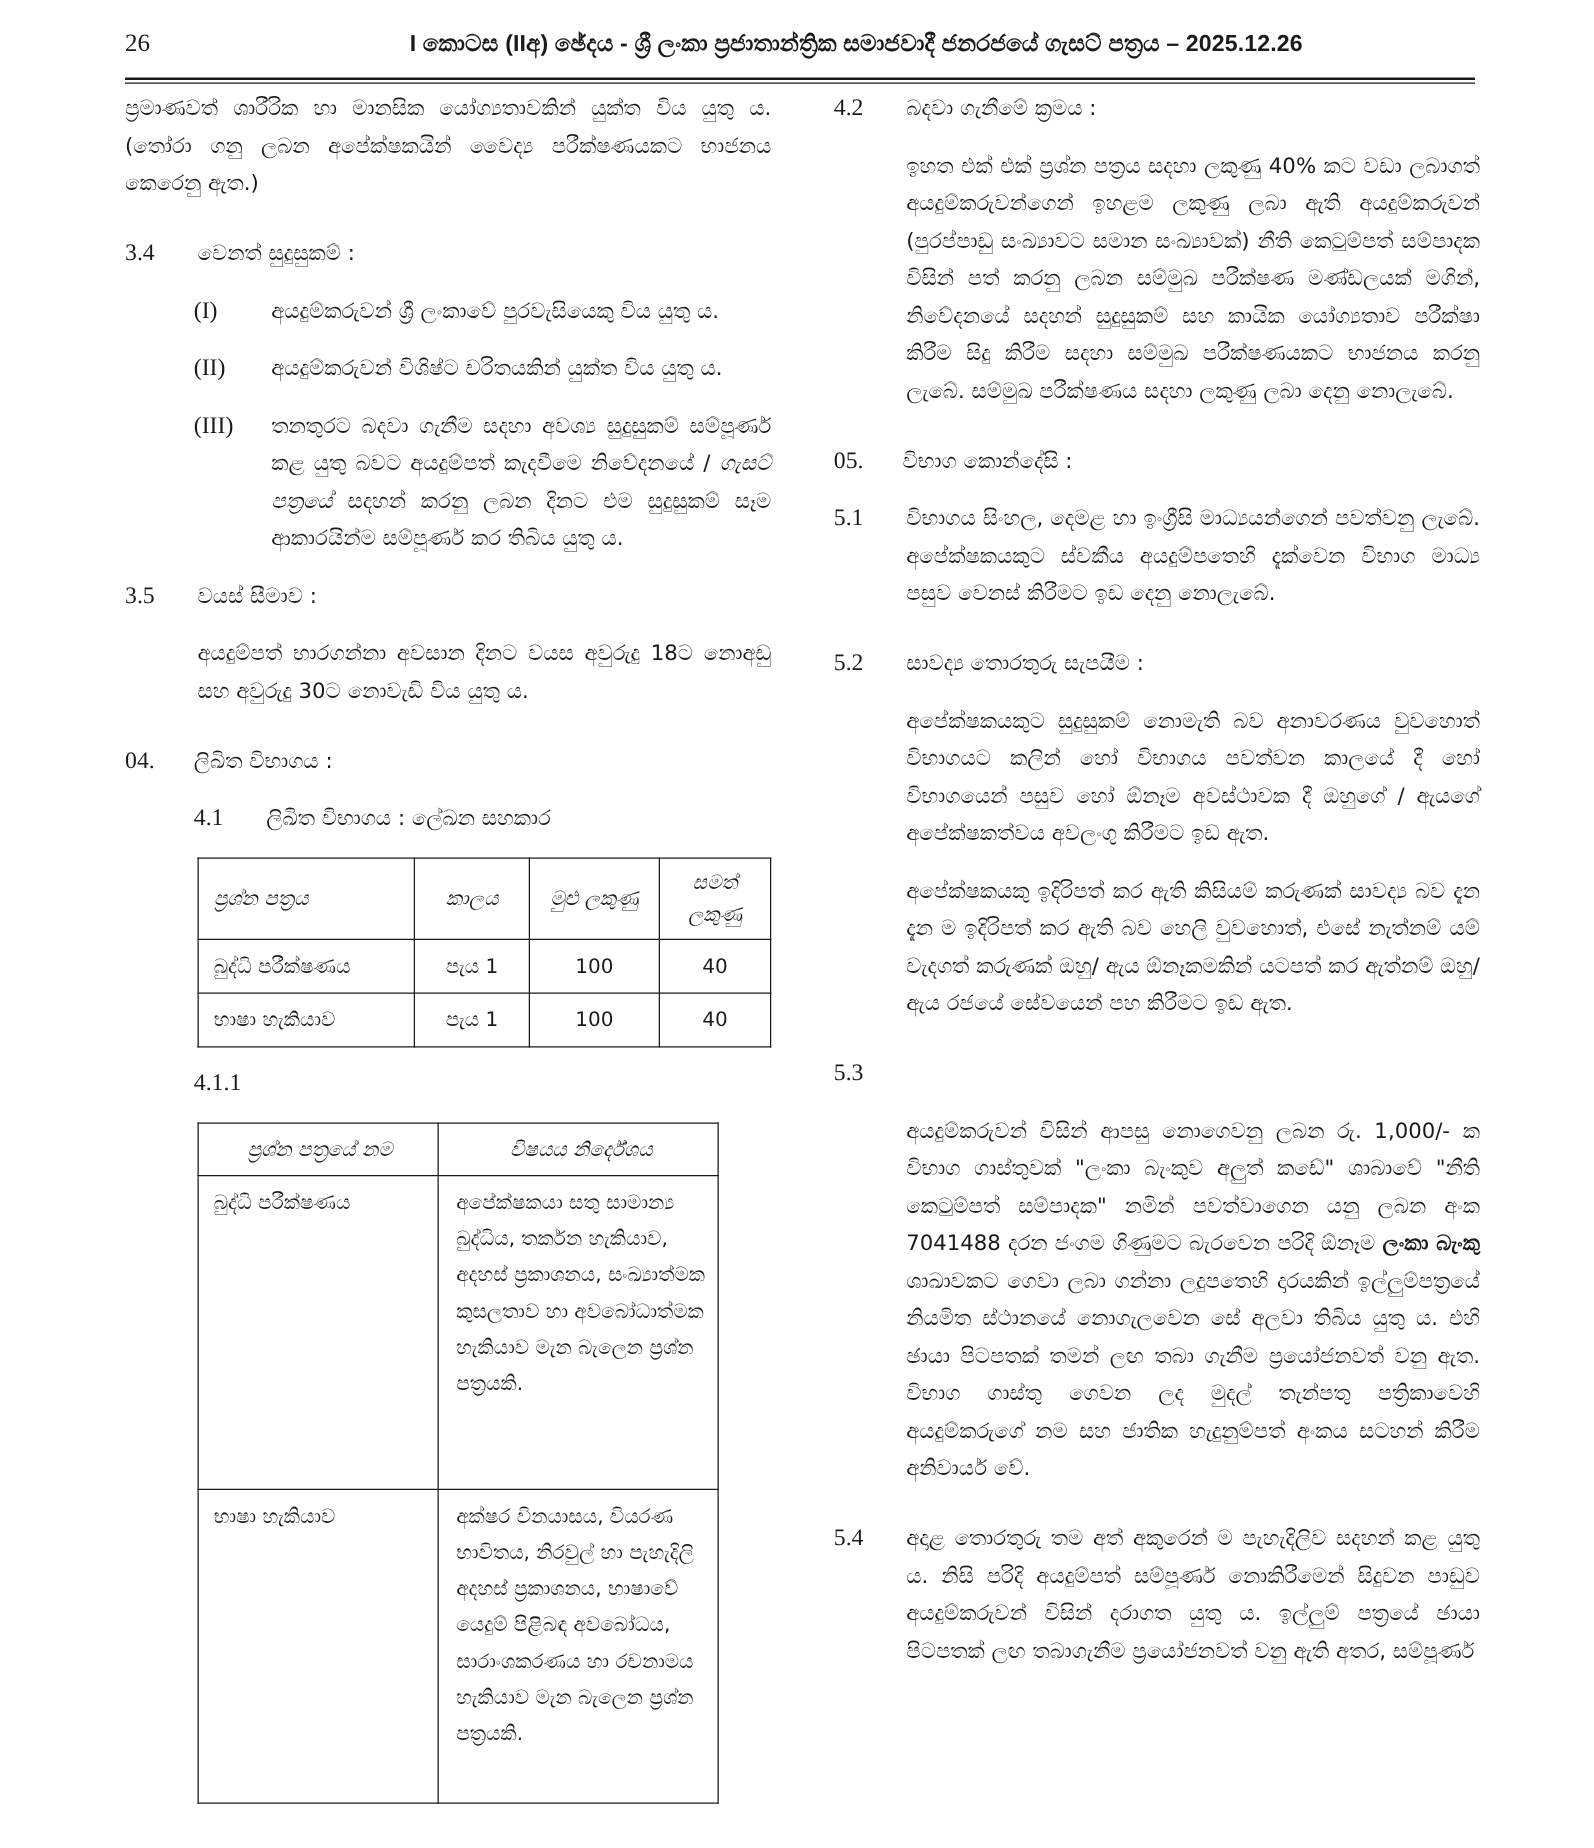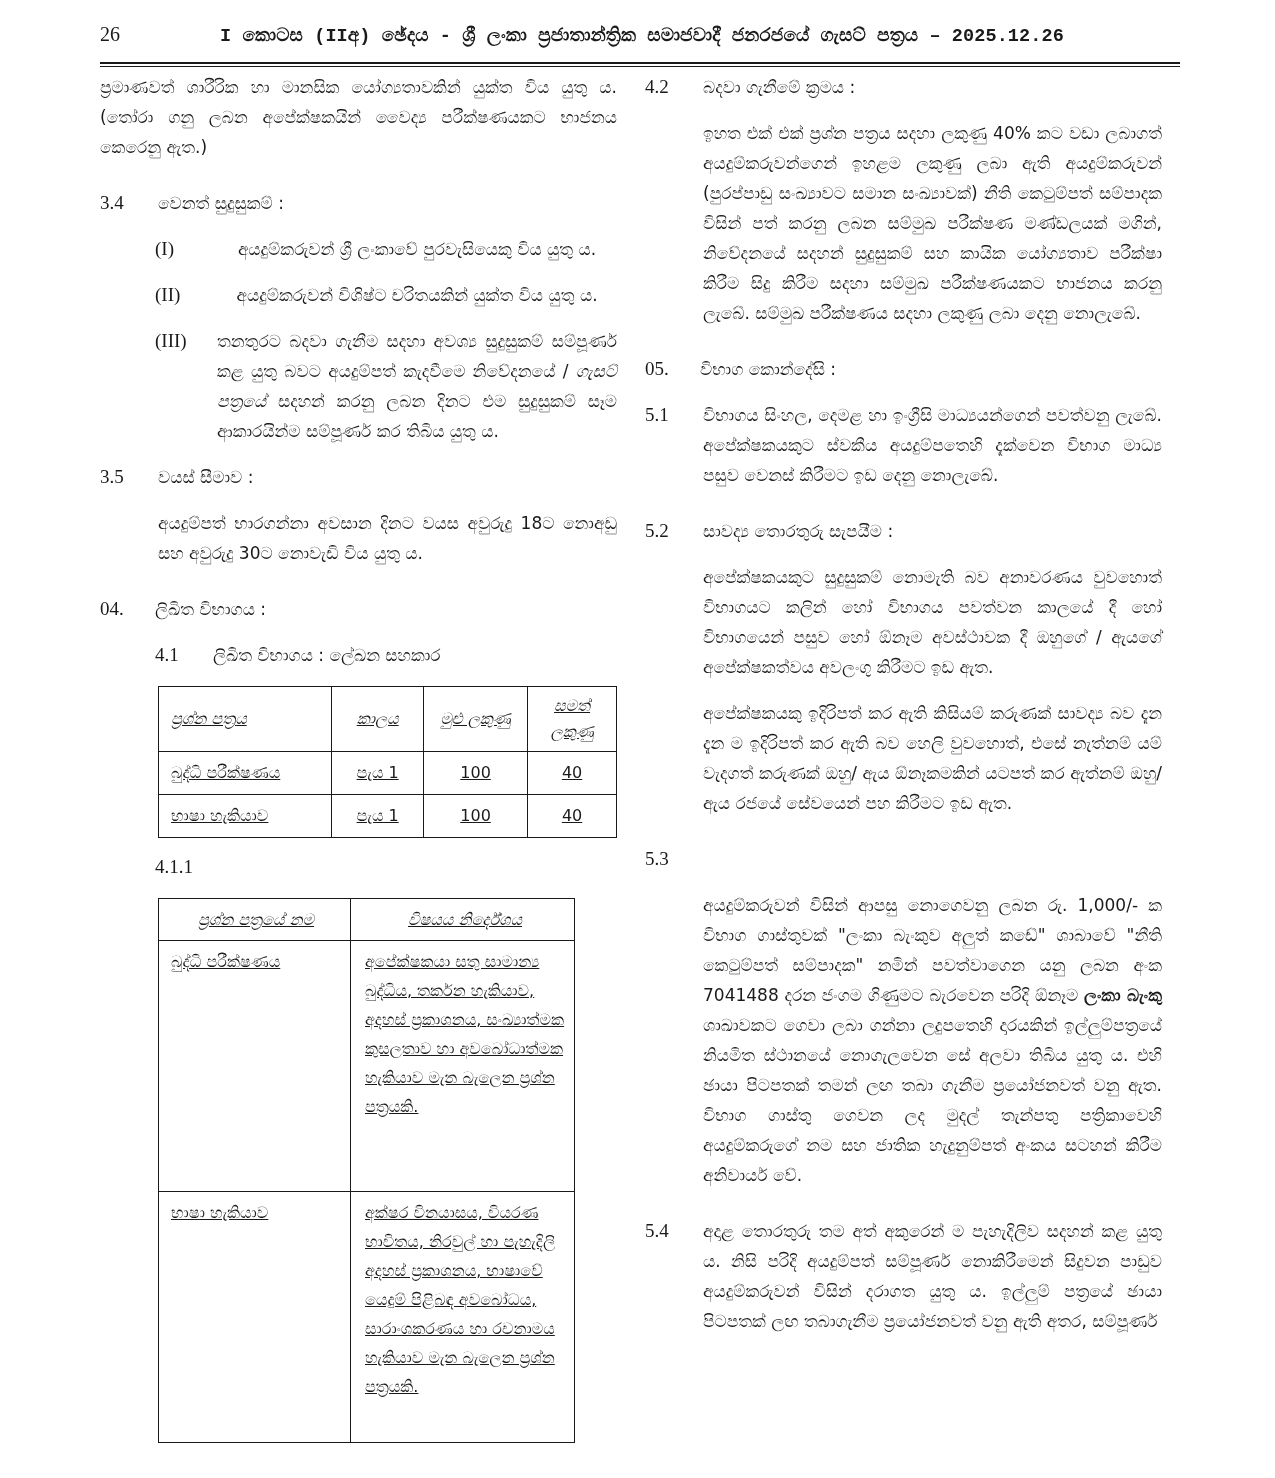--- a/index.html
+++ b/index.html
@@ -35,21 +35,22 @@
   }
   .folio {
     font-family: "Liberation Serif", "DejaVu Serif", serif;
     font-size: 20px;
     line-height: 1;
     width: 120px;
     flex: 0 0 120px;
   }
   .header-title {
     flex: 1;
-    font-family: Liberation Mono, monospace;
+    text-align: center;
+    font-family: Liberation Sans, sans-serif;
     font-size: 18.5px;
     font-weight: bold;
     letter-spacing: 0.1px;
     white-space: nowrap;
     padding-right: 30px;
   }
   .header-rule {
     position: absolute;
     top: 62px;
     left: 100px;
@@ -60,21 +61,21 @@
   }
 
   
   .columns {
     position: absolute;
     top: 72px;
     left: 100px;
     width: 1080px;
     height: 1390px;
     display: flex;
-    gap: 28px;
+    gap: 50px;
   }
   .col {
     width: 517px;
     flex: 0 0 517px;
     position: relative;
   }
 
   
   .blk {
     display: flex;
@@ -94,21 +95,21 @@
 
   .body-text {
     font-family: "DejaVu Sans", sans-serif;
     font-size: 17px;
     line-height: 30px;
     text-align: justify;
     text-justify: inter-word;
     flex: 1 1 auto;
     hyphens: none;
   }
-  .body-text.nojust { text-align: center; }
+  .body-text.nojust { text-align: left; }
   .heading-text {
     font-family: "DejaVu Sans", sans-serif;
     font-size: 17px;
     line-height: 30px;
     flex: 1 1 auto;
   }
   .italic { font-style: italic; }
   .bold   { font-weight: bold; }
 
   .indent-1 { margin-left: 55px; }
@@ -119,21 +120,21 @@
     font-size: 17px;
     line-height: 30px;
     text-align: justify;
     margin-bottom: 16px;
   }
   .para.last-line-left { text-align-last: left; }
 
   .spacer-sm { height: 10px; }
 
   
-  .tbl-wrap { margin: 6px 0 14px 58px; text-decoration: underline; }
+  .tbl-wrap { margin: 6px 0 14px 58px; }
   table.doc {
     border-collapse: collapse;
     font-family: "DejaVu Sans", sans-serif;
     font-size: 16px;
   }
   table.doc td, table.doc th {
     border: 1.4px solid #1a1a1a;
     padding: 6px 9px;
     vertical-align: top;
     font-weight: normal;

